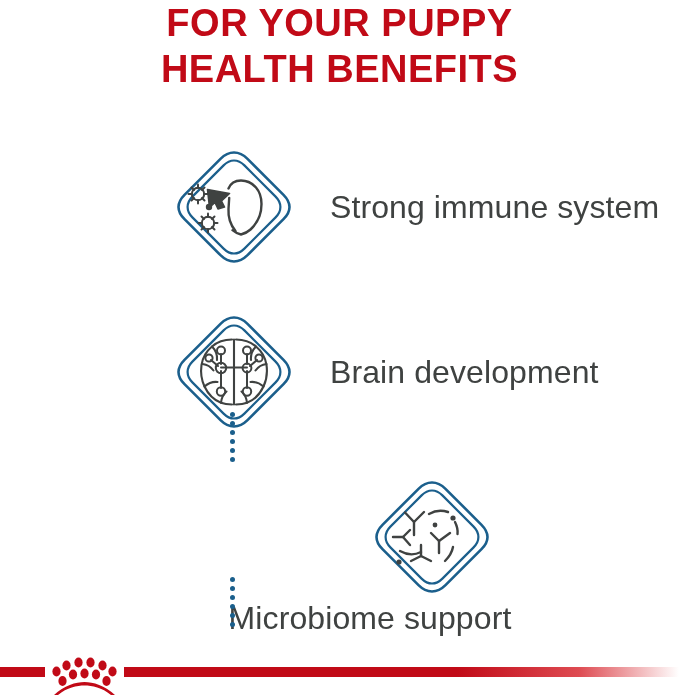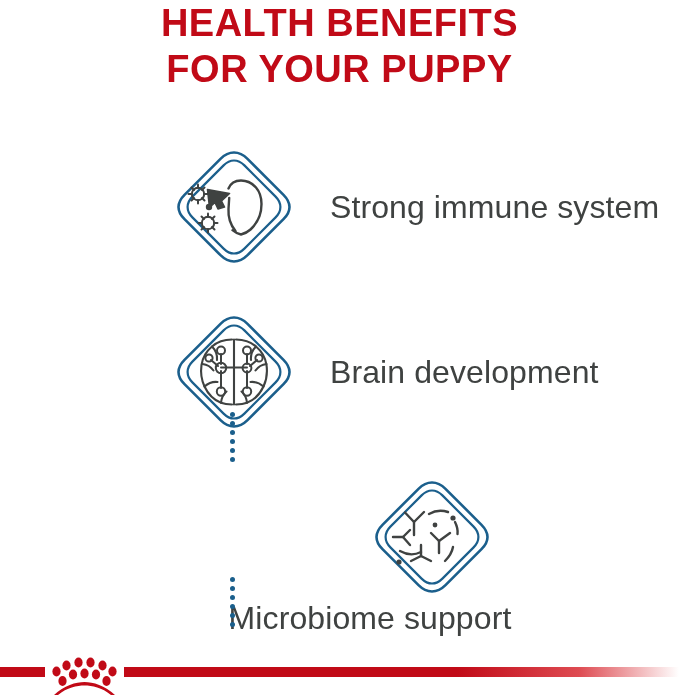--- a/index.html
+++ b/index.html
@@ -120,22 +120,22 @@
     left: 46px;
     top: 27px;
     width: 76px;
     height: 39px;
   }
 </style>
 </head>
 <body>
 
 <div class="title-block">
+  <span class="title-line">FOR YOUR PUPPY</span>
   <span class="title-line">HEALTH BENEFITS</span>
-  <span class="title-line">FOR YOUR PUPPY</span>
 </div>
 
 <div class="benefits">
 
   <div class="benefit-row r0">
     <div class="icon-slot">
       <svg width="126" height="120" viewBox="0 0 126 120" aria-hidden="true">
 
         <g fill="none" stroke="#1b5f8c" stroke-width="2.6">
           <path d="M63 5.5 C 69 5.5 72.5 7.8 76.5 11.8 L 112.5 47.8 C 116.5 51.8 118.5 55.3 118.5 60 C 118.5 64.7 116.5 68.2 112.5 72.2 L 76.5 108.2 C 72.5 112.2 69 114.5 63 114.5 C 57 114.5 53.5 112.2 49.5 108.2 L 13.5 72.2 C 9.5 68.2 7.5 64.7 7.5 60 C 7.5 55.3 9.5 51.8 13.5 47.8 L 49.5 11.8 C 53.5 7.8 57 5.5 63 5.5 Z"></path>

